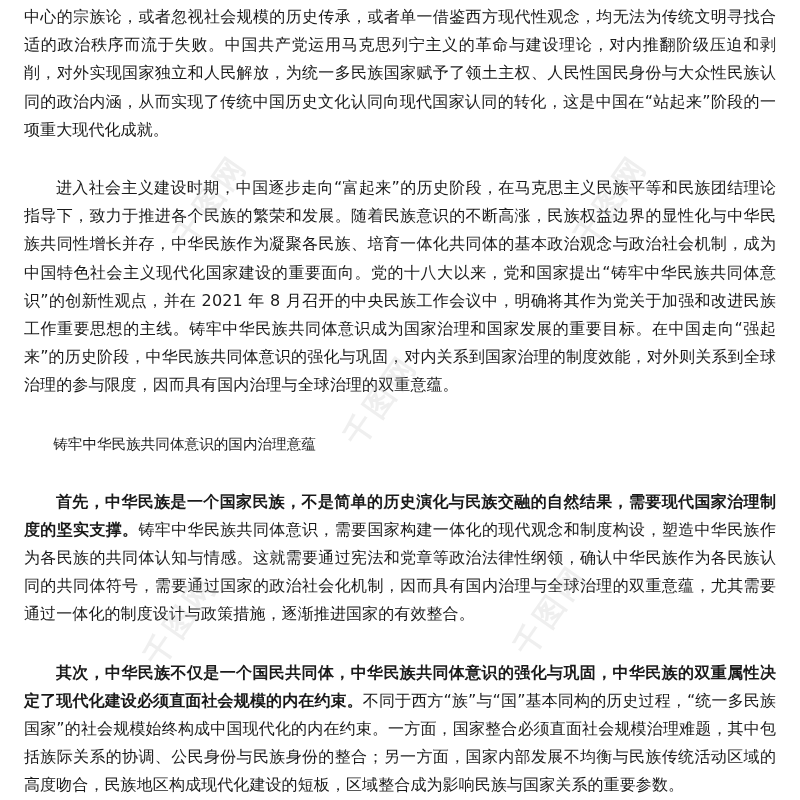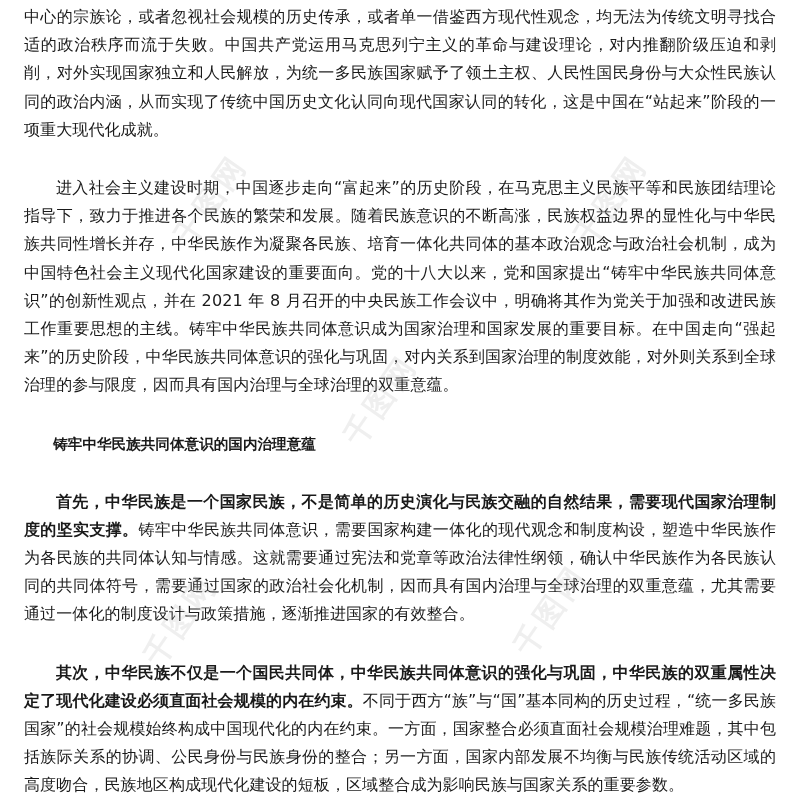--- a/index.html
+++ b/index.html
@@ -1,21 +1,21 @@
 <!DOCTYPE html>
 <html><head>
 <meta charset="utf-8">
 <style>
   html, body { margin: 0; padding: 0; background: #ffffff; }
   body { width: 800px; height: 800px; overflow: hidden; position: relative;
          font-family: "DejaVu Sans", "Liberation Sans", sans-serif; color: #1a1a1a; }
   .page { position: absolute; left: 24px; top: 3px; width: 752px; }
   .para { font-size: 16px; line-height: 28.2px; margin: 0 0 30px 0; text-align: justify; letter-spacing: 0.1px; }
   .para.indent { text-indent: 2em; }
-  .heading { font-size: 14.6px; line-height: 28px; font-weight: bold; margin: 0 0 30px 0; text-indent: 2em; }
+  .heading { font-size: 14.6px; line-height: 28px; font-weight: normal; margin: 0 0 30px 0; text-indent: 2em; }
   .b { font-weight: bold; }
   .watermark { position: absolute; color: rgba(180,180,180,0.22); font-size: 30px; font-weight: bold;
                transform: rotate(-55deg); pointer-events: none; letter-spacing: 4px; white-space: nowrap; }
 </style>
 </head>
 <body>
 
 <div class="page">
   <p class="para">
     <span>中心的宗族论，或者忽视社会规模的历史传承，或者单一借鉴西方现代性观念，均无法为传统文明寻找合适的政治秩序而流于失败。中国共产党运用马克思列宁主义的革命与建设理论，对内推翻阶级压迫和剥削，对外实现国家独立和人民解放，为统一多民族国家赋予了领土主权、人民性国民身份与大众性民族认同的政治内涵，从而实现了传统中国历史文化认同向现代国家认同的转化，这是中国在“站起来”阶段的一项重大现代化成就。</span>

